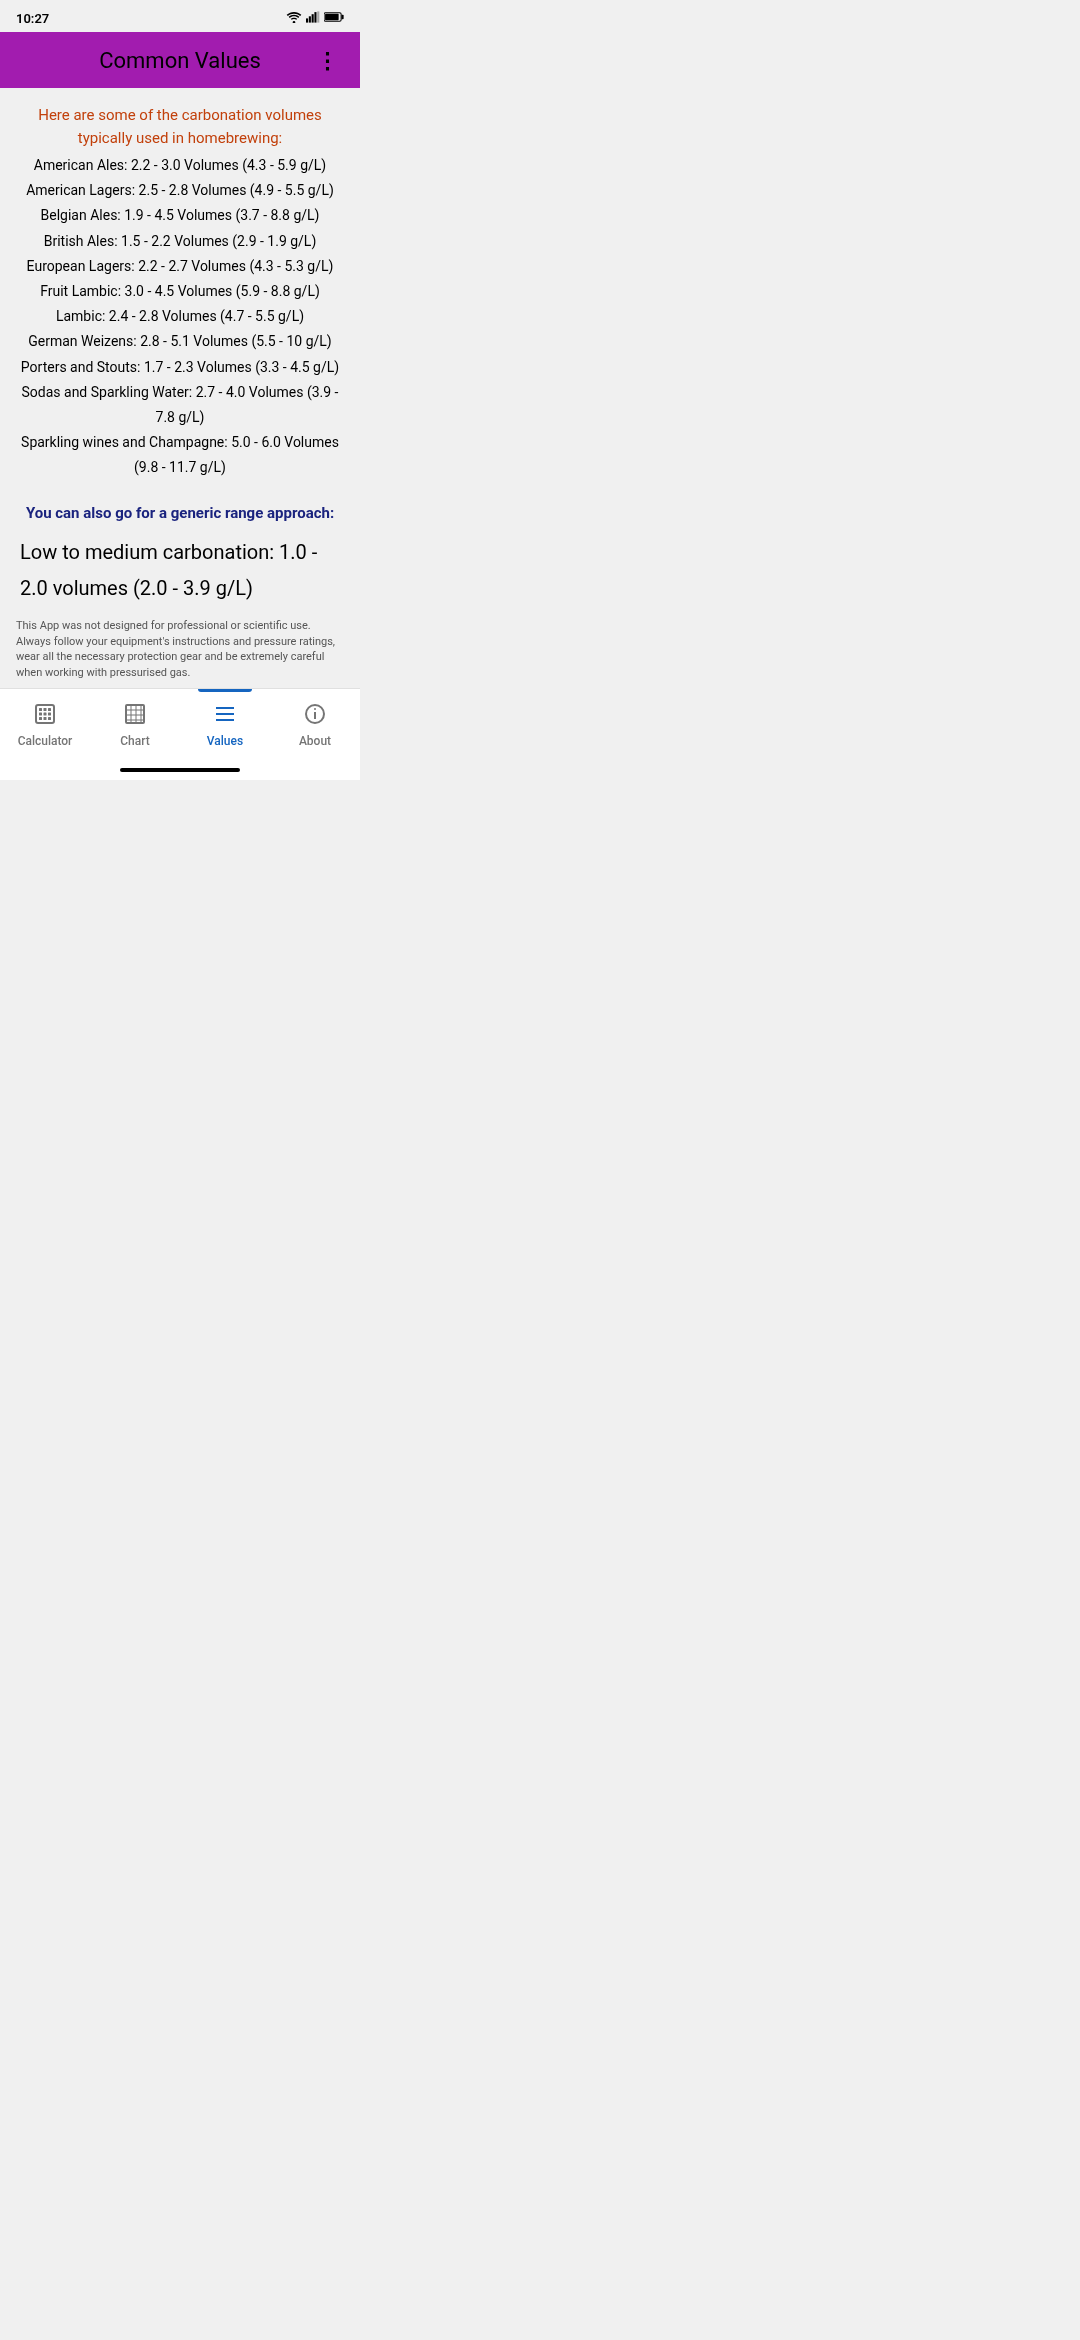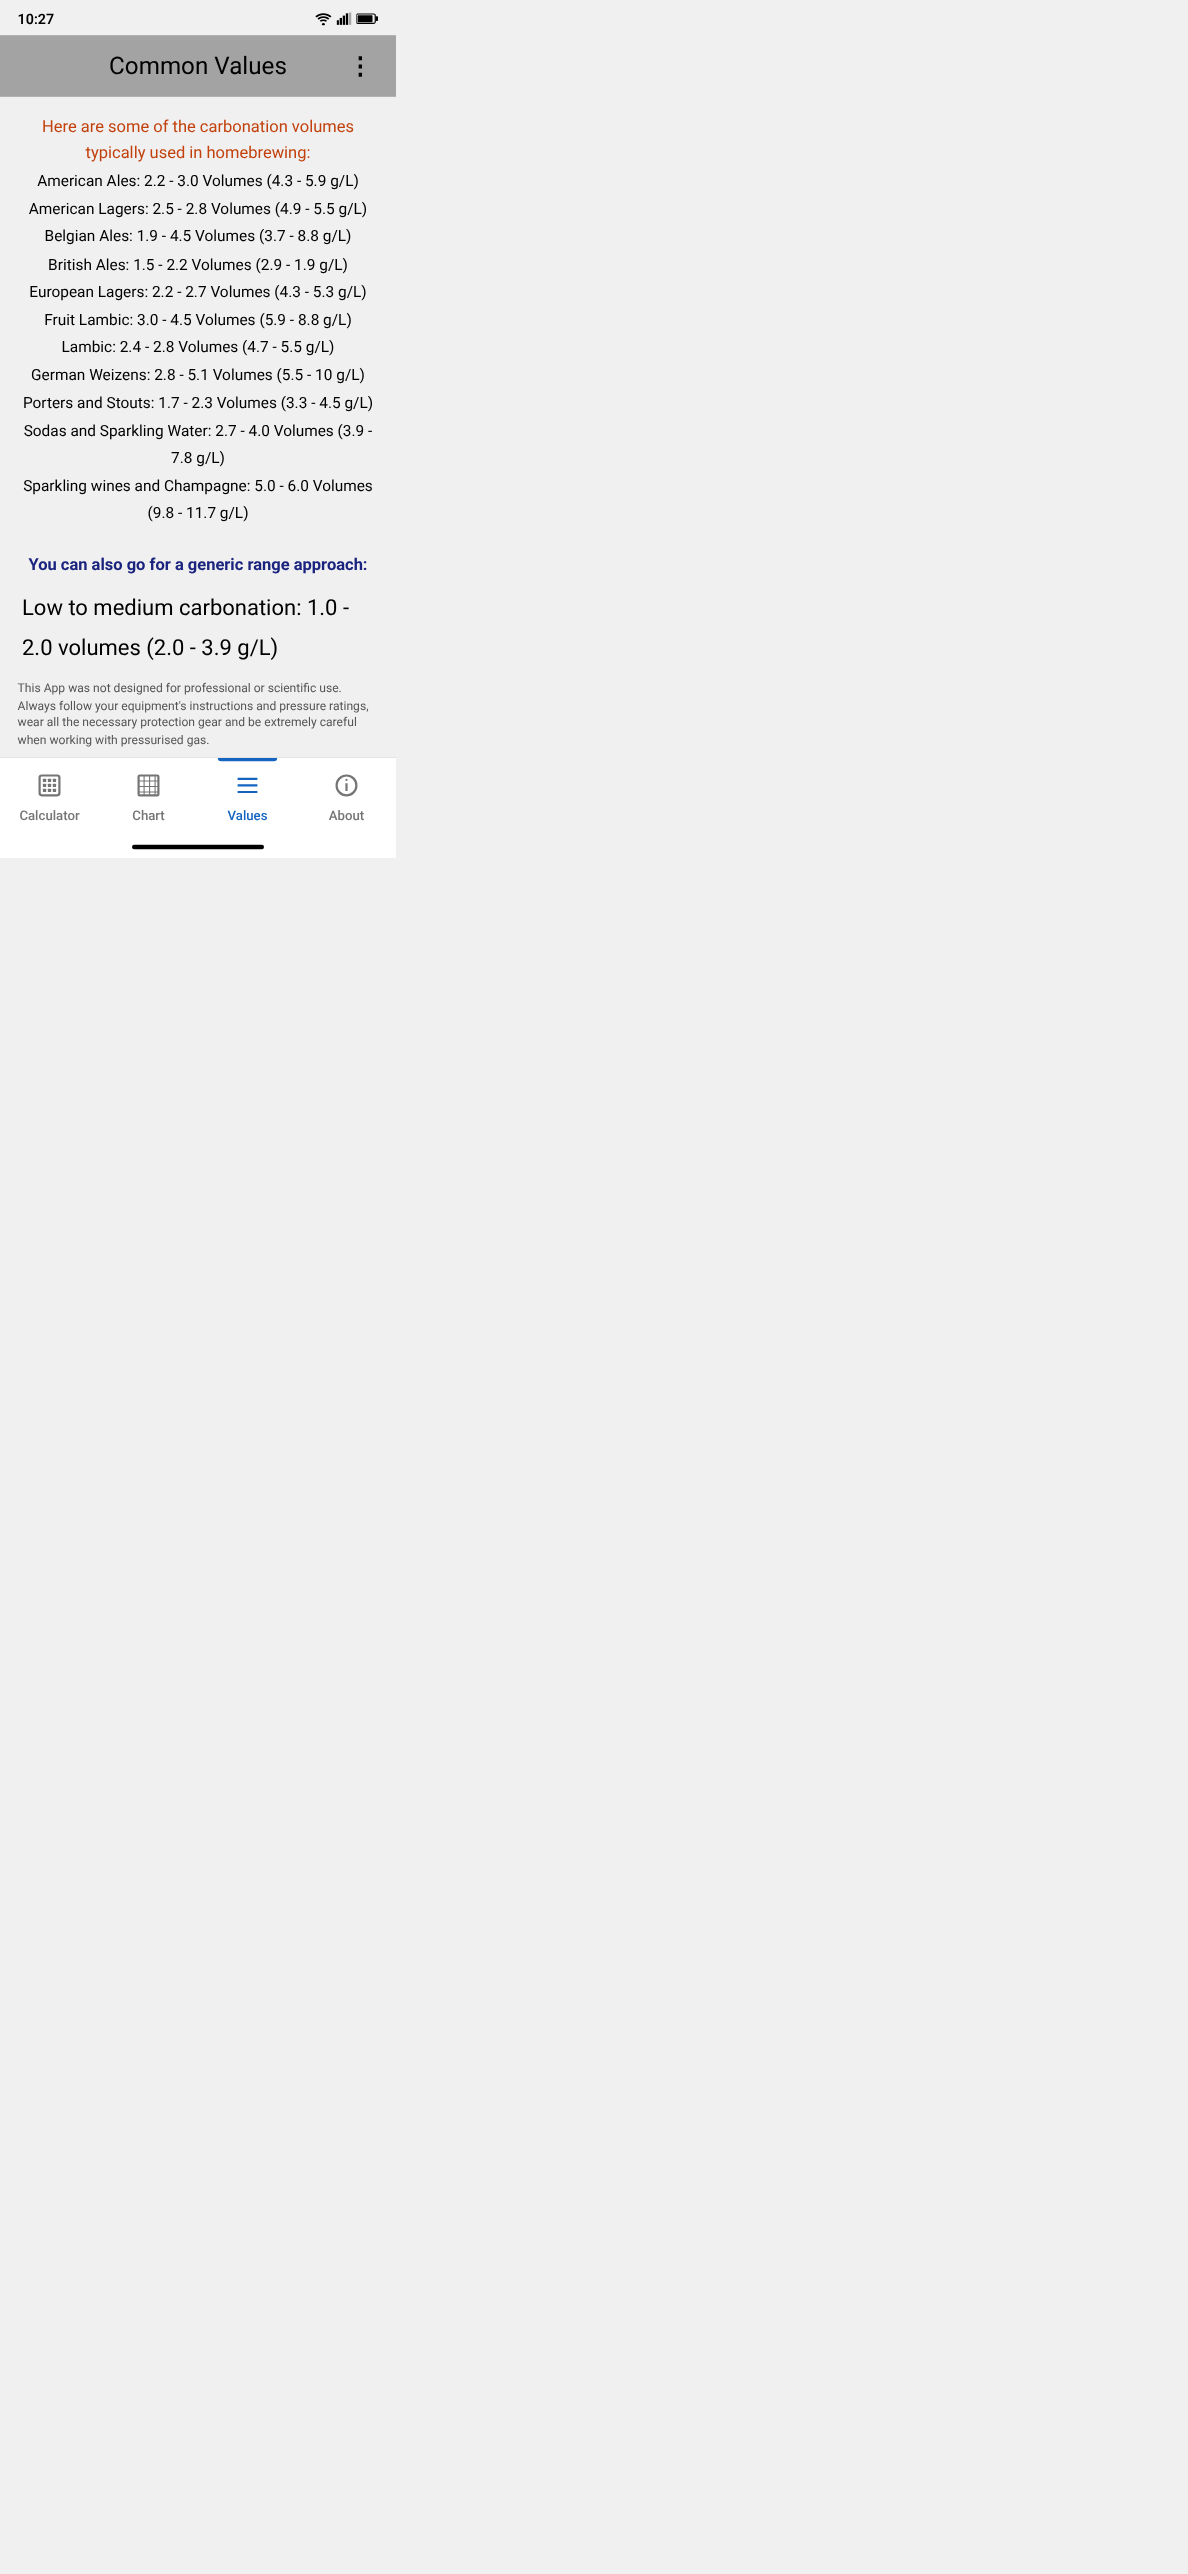--- a/index.html
+++ b/index.html
@@ -46,21 +46,21 @@
       font-size: 12px;
       color: #000;
     }
 
     
     .app-bar {
       display: flex;
       justify-content: space-between;
       align-items: center;
       padding: 8px 12px 8px 12px;
-      background-color: #a3a3a3;
+      background-color: #a21caf;
       height: 56px;
     }
 
     .app-bar-title {
       font-size: 22px;
       font-weight: 400;
       color: #000;
       flex: 1;
       text-align: center;
     }

